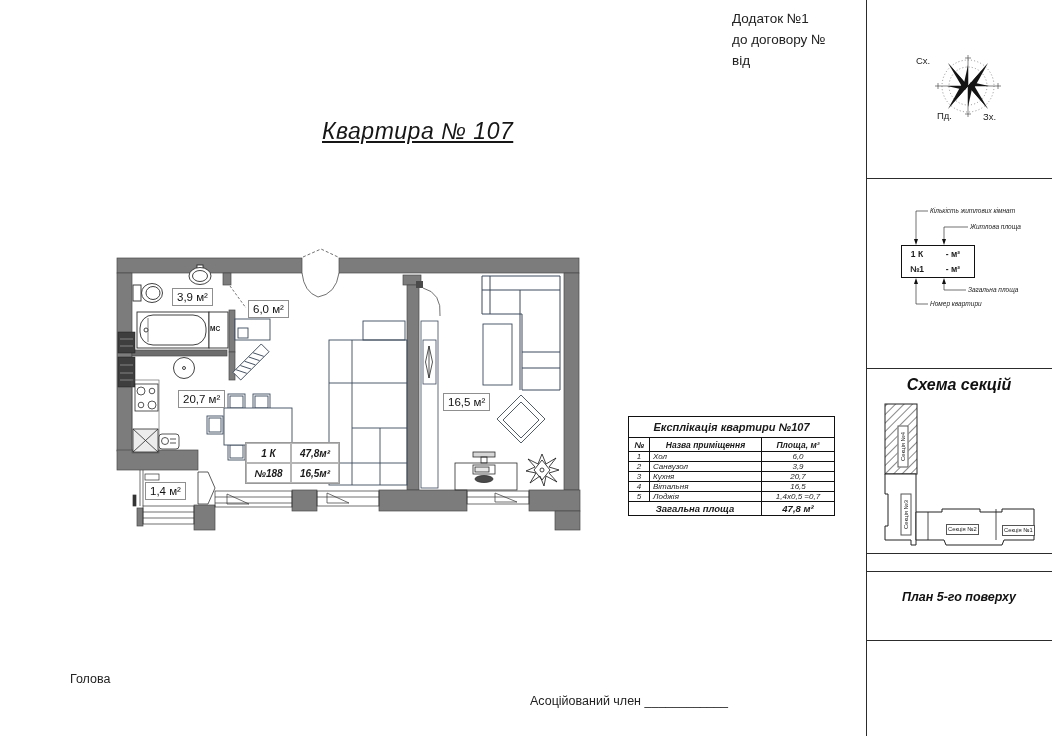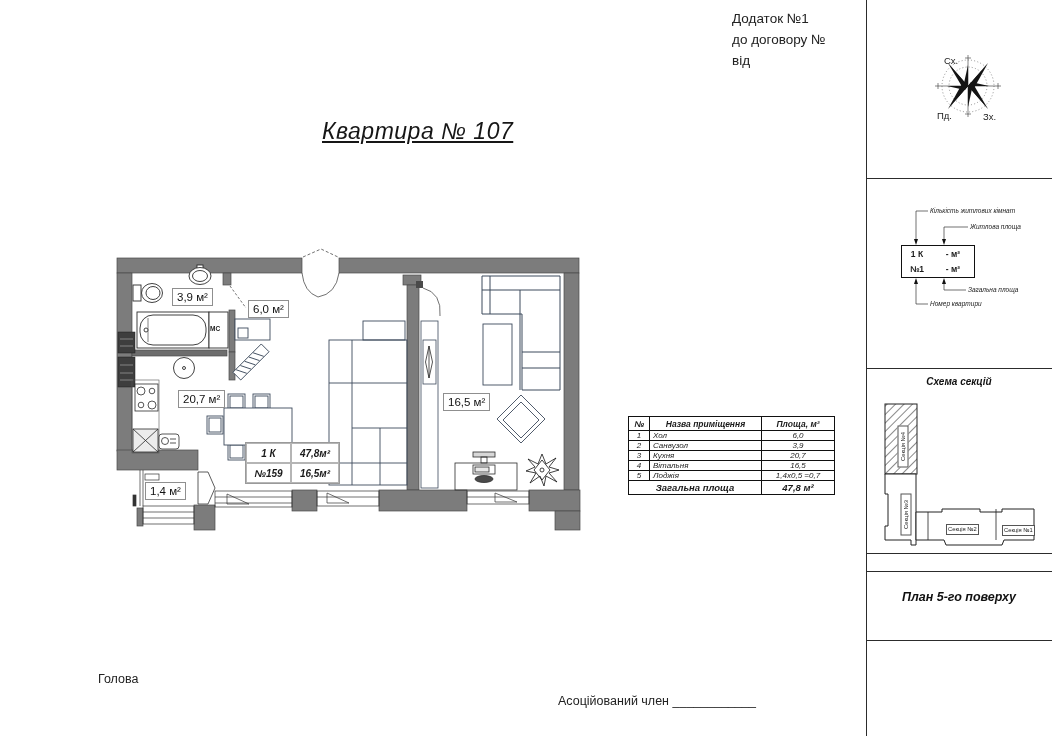--- a/index.html
+++ b/index.html
@@ -39,21 +39,21 @@
   .legend-box span{display:flex;align-items:center;justify-content:center;}
   .vlabel{position:absolute;font-size:5.8px;background:#fff;border:0.5px solid #555;color:#222;
           text-align:center;line-height:9px;transform:rotate(-90deg);white-space:nowrap;padding:0 1px;}
   .hlabel{position:absolute;font-size:5.8px;background:#fff;border:0.5px solid #555;color:#222;
           text-align:center;line-height:9px;white-space:nowrap;padding:0 1px;}
   .side-title{position:absolute;left:866px;width:186px;text-align:center;
               font-weight:bold;font-style:italic;color:#111;}
   .annex{position:absolute;left:732px;top:8px;font-size:13.5px;line-height:21px;color:#222;}
   .main-title{position:absolute;left:322px;top:118px;font-size:23px;font-style:italic;color:#161616;
               letter-spacing:0.5px;text-decoration:underline;}
-  .sig{position:absolute;font-size:12.5px;color:#222;white-space:nowrap;margin-left:28px;}
+  .sig{position:absolute;font-size:12.5px;color:#222;white-space:nowrap;}
   .compass-lbl{position:absolute;font-size:9.5px;color:#222;}
   .mc{position:absolute;left:210px;top:325px;font-size:6.5px;font-weight:bold;color:#222;}
 </style>
 </head>
 <body>
 
 <div id="page">
 
   <div class="annex">
     <div>Додаток №1</div>
@@ -87,21 +87,21 @@
       <polygon points="56,40 76,17 60,37"></polygon>
         <polygon points="56,40 76,17 61,44"></polygon>
       <polygon points="56,40 36,63 52,43"></polygon>
         <polygon points="56,40 36,63 51,36"></polygon>
       <polygon points="56,40 56,19 52,37"></polygon>
         <polygon points="56,40 56,61 60,43"></polygon>
       <polygon points="56,40 35,40 53,44"></polygon>
         <polygon points="56,40 77,40 59,36"></polygon>
     </g>
   </svg>
-  <span class="compass-lbl" style="left:944px;top:55px;">Сх.</span>
+  <span class="compass-lbl" style="left:916px;top:55px;">Сх.</span>
   <span class="compass-lbl" style="left:1039px;top:55px;padding-left:39px;">Пн.</span>
   <span class="compass-lbl" style="left:921px;top:110px;margin-left:16px;">Пд.</span>
   <span class="compass-lbl" style="left:983px;top:111px;">Зх.</span>
 
   <div class="abs" style="left:878px;top:202px;width:174px;height:118px;">
     <svg class="abs" style="left:0;top:0;" width="174" height="118" viewBox="0 0 174 118">
       <polyline points="50,9 38,9 38,40" fill="none" stroke="#333" stroke-width="0.7"></polyline>
       <polygon points="38,43 36,37 40,37" fill="#111"></polygon>
       <polyline points="90,25 66,25 66,40" fill="none" stroke="#333" stroke-width="0.7"></polyline>
       <polygon points="66,43 64,37 68,37" fill="#111"></polygon>
@@ -115,21 +115,21 @@
     <div class="legend-box">
       <span>1 К</span>
       <span>- м²</span>
       <span>№1</span>
       <span>- м²</span>
     </div>
     <span class="tinylbl" style="left:90px;top:84px;">Загальна площа</span>
     <span class="tinylbl" style="left:52px;top:98px;">Номер квартири</span>
   </div>
 
-  <div class="side-title" style="top:376px;font-size:10px;">Схема секцій</div>
+  <div class="side-title" style="top:376px;font-size:16px;">Схема секцій</div>
   <svg class="abs" style="left:884px;top:398px;" width="162" height="152" viewBox="0 0 162 152">
     <defs>
       <pattern id="hatch" width="6" height="6" patternTransform="rotate(45)" patternUnits="userSpaceOnUse">
         <line x1="0" y1="0" x2="0" y2="6" stroke="#555" stroke-width="1.4"></line>
       </pattern>
     </defs>
     <rect x="1" y="6" width="32" height="70" fill="url(#hatch)" stroke="#222" stroke-width="1"></rect>
     <path d="M1,76 L32,76 L32,147 L27,147 L27,142 L1,142 L1,128 L4,128 L4,96 L1,96 Z" fill="#fff" stroke="#222" stroke-width="1"></path>
     <path d="M32,114 L58,114 L58,111 L96,111 L96,114 L118,114 L118,111 L150,111 L150,142
              L120,142 L118,147 L62,147 L60,142 L32,142 Z" fill="#fff" stroke="#222" stroke-width="1"></path>
@@ -341,25 +341,26 @@
   <div class="room-label" style="left:172px;top:288px;">3,9 м²</div>
   <div class="room-label" style="left:248px;top:300px;">6,0 м²</div>
   <div class="room-label" style="left:178px;top:390px;">20,7 м²</div>
   <div class="room-label" style="left:443px;top:393px;">16,5 м²</div>
   <div class="room-label" style="left:145px;top:482px;">1,4 м²</div>
   <div class="mc">МС</div>
 
   <div class="pinfo">
     <span>1 К</span>
     <span>47,8м²</span>
-    <span>№159</span>
+    <span>№188</span>
     <span>16,5м²</span>
   </div>
 
   <div class="etable">
+    <div class="t-title">Експлікація квартири №107</div>
     <div class="t-row t-head">
       <div class="c c-num">№</div>
       <div class="c c-name">Назва приміщення</div>
       <div class="c c-area">Площа, м²</div>
     </div>
     <div class="t-row t-data">
       <div class="c c-num">1</div>
       <div class="c c-name">Хол</div>
       <div class="c c-area">6,0</div>
     </div>

